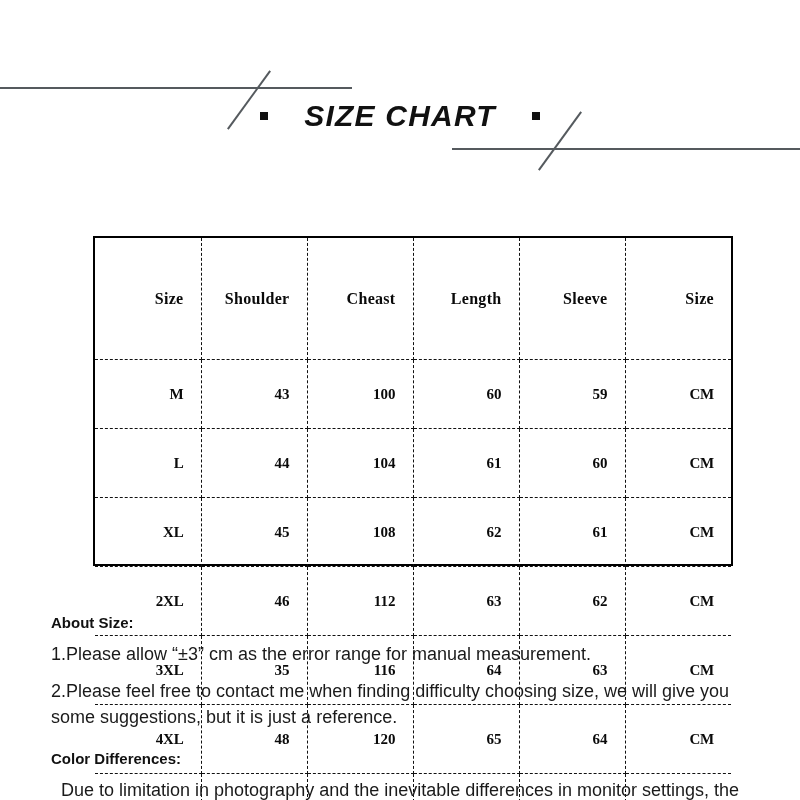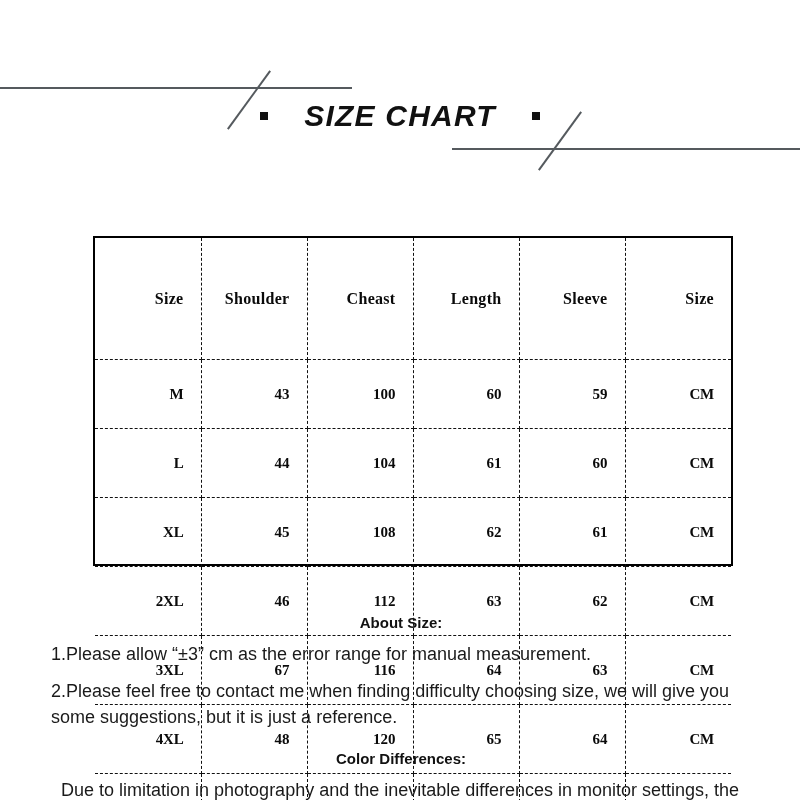--- a/index.html
+++ b/index.html
@@ -139,21 +139,20 @@
     left: 51px;
     top: 614px;
     width: 700px;
   }
   .note-head {
     font-size: 15px;
     font-weight: bold;
     color: #111111;
     margin: 0 0 8px 0;
     line-height: 1.25;
-    text-align: center;
   }
   .note-head.second {
     margin-top: 20px;
   }
   .note-line {
     font-size: 18px;
     font-weight: normal;
     color: #1a1a1a;
     margin: 0 0 11px 0;
     line-height: 1.45;
@@ -218,21 +217,21 @@
       <tr>
         <td class="code">2XL</td>
         <td>46</td>
         <td>112</td>
         <td>63</td>
         <td>62</td>
         <td class="unit">CM</td>
       </tr>
       <tr>
         <td class="code">3XL</td>
-        <td>67</td>
+        <td>35</td>
         <td>116</td>
         <td>64</td>
         <td>63</td>
         <td class="unit">CM</td>
       </tr>
       <tr>
         <td class="code">4XL</td>
         <td>48</td>
         <td>120</td>
         <td>65</td>

